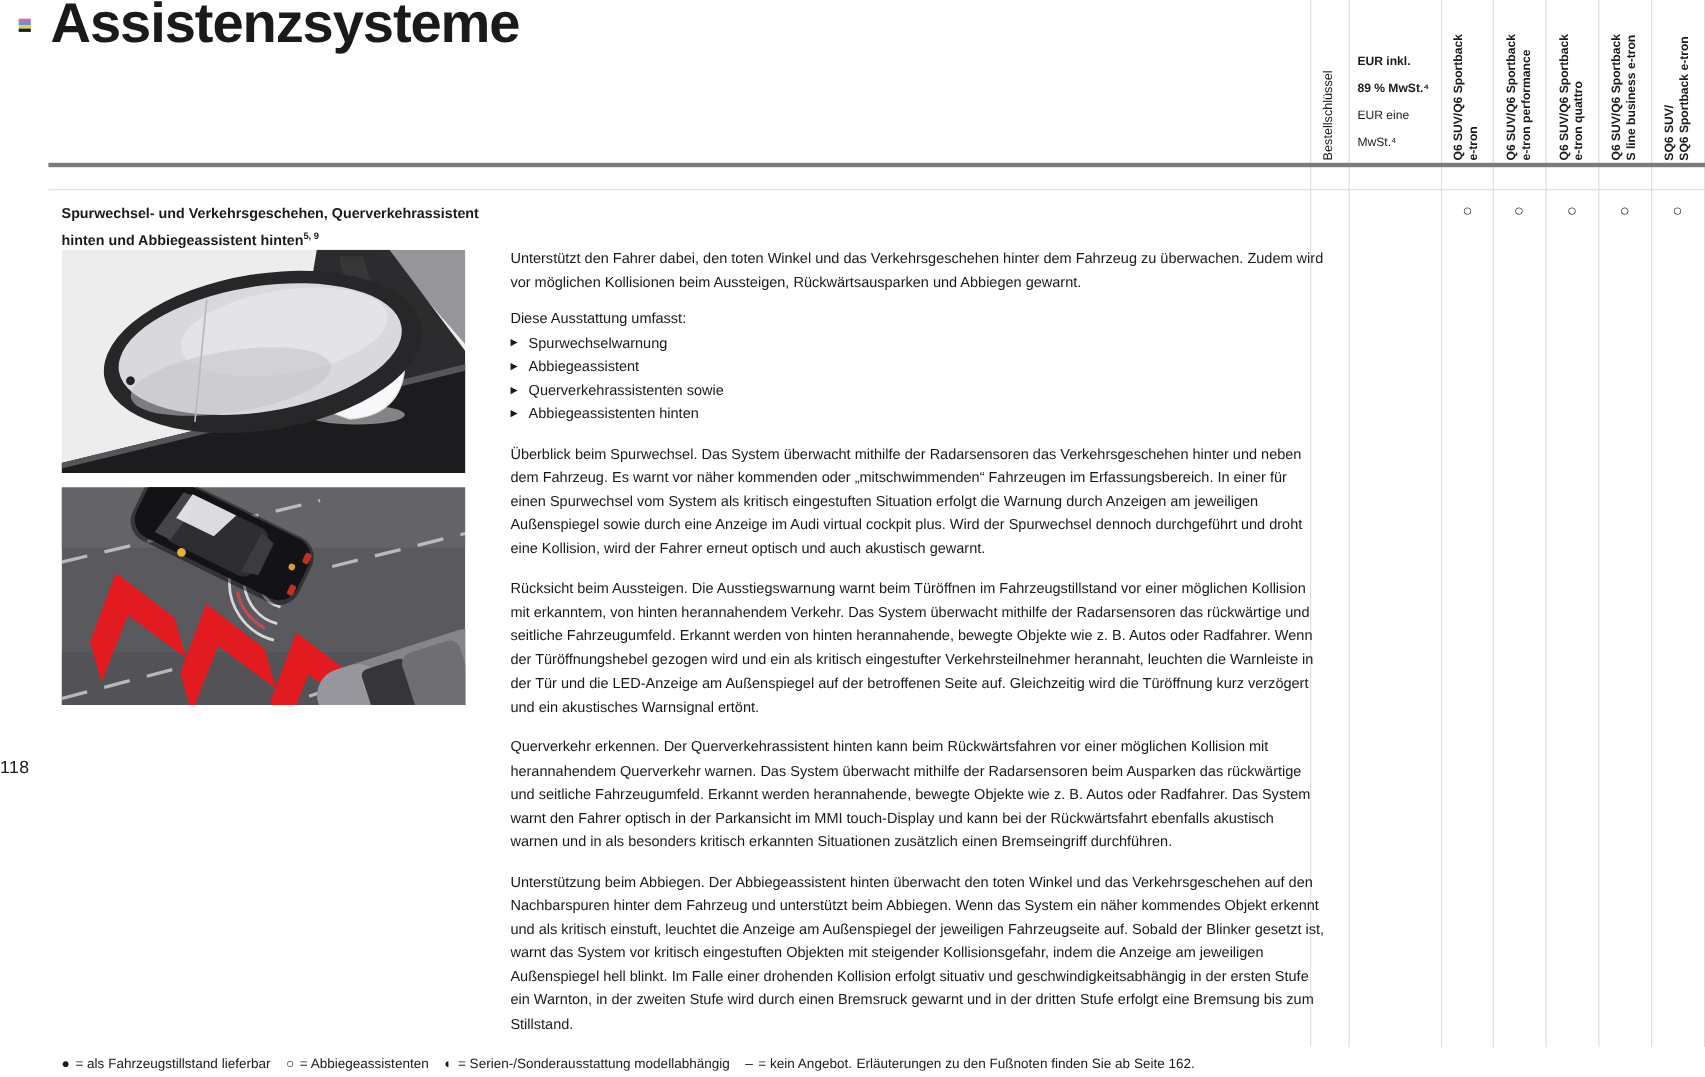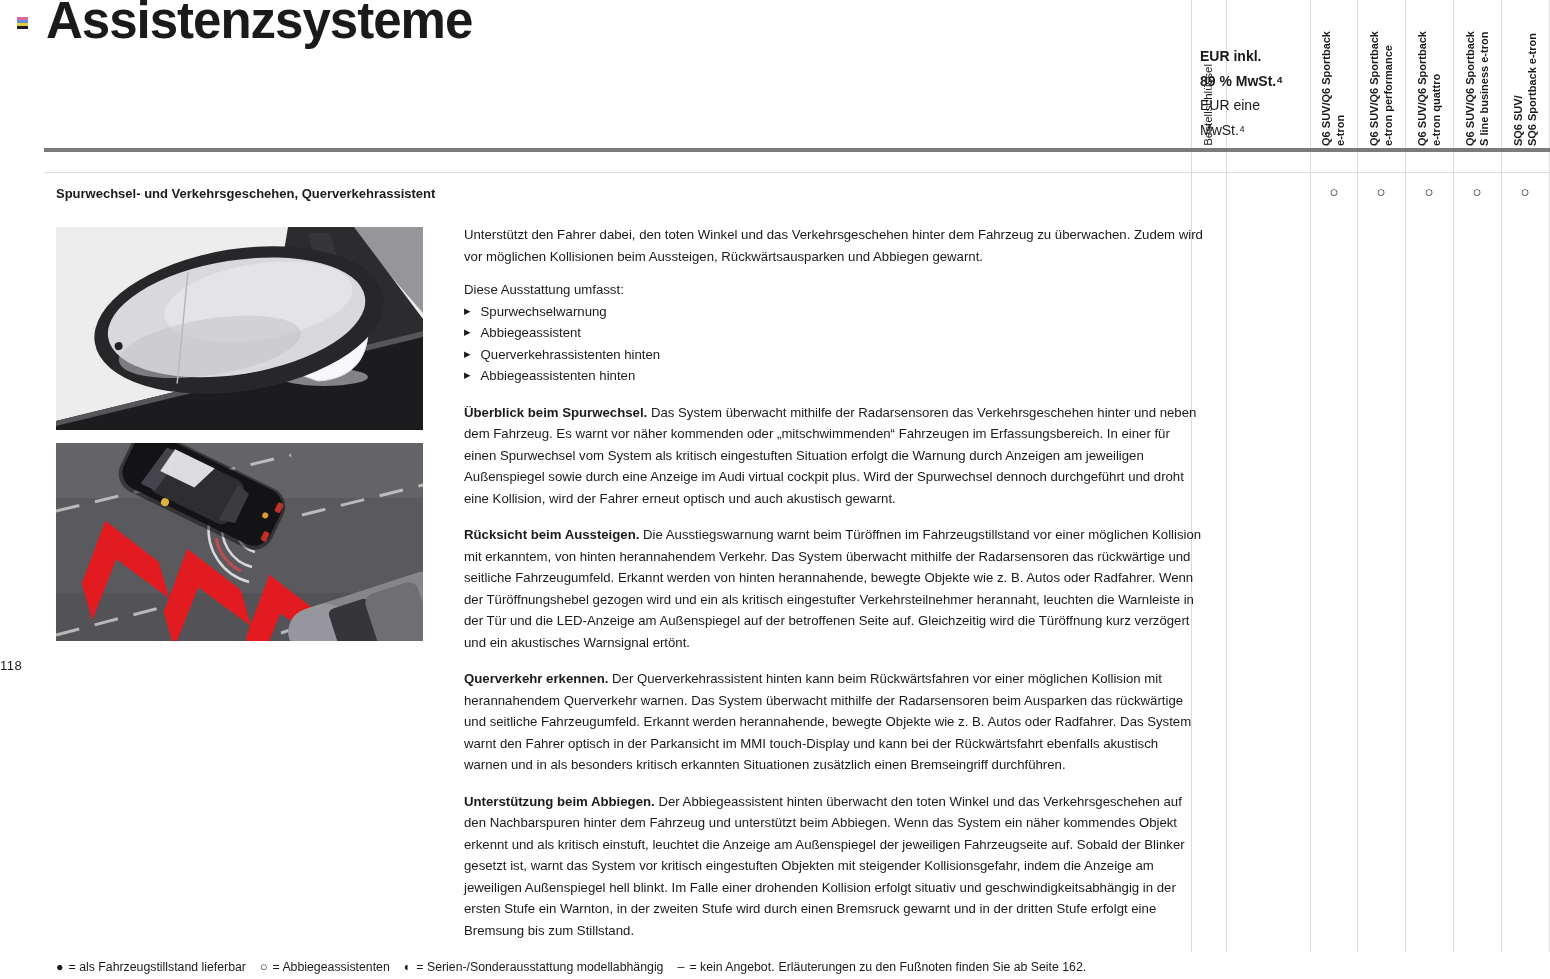--- a/index.html
+++ b/index.html
@@ -28,21 +28,21 @@
     position:absolute;top:0;height:146px;
     display:flex;align-items:flex-end;justify-content:center;
   }
   .rot{
     writing-mode:vertical-rl;transform:rotate(180deg);
     font-size:11px;font-weight:bold;line-height:13.5px;
   }
   .rot span{display:block;}
   .rot.normal{font-weight:normal;font-size:11.5px;}
   
-  .eur-cell{position:absolute;left:1200px;top:44px;font-size:14px;line-height:24.5px;}
+  .eur-cell{position:absolute;left:1234px;top:44px;font-size:11px;line-height:24.5px;}
   .eur-cell .b{font-weight:bold;}
   
   .row-title{
     position:absolute;left:56px;top:183px;
     font-size:13px;font-weight:bold;line-height:21px;white-space:nowrap;
   }
   .row-title sup{font-size:8.5px;}
   
   .avail{
     position:absolute;top:183px;width:48px;text-align:center;
@@ -55,23 +55,23 @@
   .content{
     position:absolute;left:464px;top:224px;width:740px;
     font-size:13.2px;line-height:21.5px;
   }
   .content p{margin:0;}
   .content .intro{margin-bottom:12px;}
   .content ul{list-style:none;margin:0;padding:0;}
   .content li{display:flex;gap:10px;align-items:flex-start;}
   .content li .tri{font-size:8.5px;line-height:21.5px;}
   .content .para{margin-top:15px;}
-  .content .para b{font-weight:bold;}
-  
-  .page-num{position:absolute;left:0;top:658px;font-size:13px;letter-spacing:0.5px;}
+  .content .para b{font-weight:normal;}
+  
+  .page-num{position:absolute;left:0;top:690px;font-size:16px;letter-spacing:0.5px;}
   
   .footer{
     position:absolute;left:56px;top:960px;
     font-size:12.3px;display:flex;align-items:baseline;white-space:nowrap;
   }
   .footer .leg{display:inline-flex;gap:5px;margin-right:14px;}
   .footer .leg.tight{margin-right:4px;}
   .footer .sym{font-size:12.5px;}
 </style>
 </head>
@@ -137,20 +137,21 @@
     <span>SQ6 SUV/</span>
     <span>SQ6 Sportback e-tron</span>
   </div>
 </div>
 
 <div class="rule-thick"></div>
 <div class="rule-thin"></div>
 
 <div class="row-title">
   <div>Spurwechsel- und Verkehrsgeschehen, Querverkehrassistent</div>
+  <div><span>hinten und Abbiegeassistent hinten</span><sup>5, 9</sup></div>
 </div>
 
 <span class="avail" style="left:1310px">○</span>
 <span class="avail" style="left:1357px">○</span>
 <span class="avail" style="left:1405px">○</span>
 <span class="avail" style="left:1453px">○</span>
 <span class="avail" style="left:1501px">○</span>
 
 <svg class="img1" width="367" height="203" viewBox="0 0 367 203">
   <rect width="367" height="203" fill="#ededee"></rect>
@@ -219,21 +220,21 @@
     <li>
         <span class="tri">▶</span>
         <span>Spurwechselwarnung</span>
       </li>
     <li>
         <span class="tri">▶</span>
         <span>Abbiegeassistent</span>
       </li>
     <li>
         <span class="tri">▶</span>
-        <span>Querverkehrassistenten hinten</span>
+        <span>Querverkehrassistenten sowie</span>
       </li>
     <li>
         <span class="tri">▶</span>
         <span>Abbiegeassistenten hinten</span>
       </li>
   </ul>
   <p class="para"><b>Überblick beim Spurwechsel.</b> <span>Das System überwacht mithilfe der Radarsensoren das Verkehrsgeschehen hinter und neben dem Fahrzeug. Es warnt vor näher kommenden oder „mitschwimmenden“ Fahrzeugen im Erfassungsbereich. In einer für einen Spurwechsel vom System als kritisch eingestuften Situation erfolgt die Warnung durch Anzeigen am jeweiligen Außenspiegel sowie durch eine Anzeige im Audi virtual cockpit plus. Wird der Spurwechsel dennoch durchgeführt und droht eine Kollision, wird der Fahrer erneut optisch und auch akustisch gewarnt.</span></p>
   <p class="para"><b>Rücksicht beim Aussteigen.</b> <span>Die Ausstiegswarnung warnt beim Türöffnen im Fahrzeugstillstand vor einer möglichen Kollision mit erkanntem, von hinten herannahendem Verkehr. Das System überwacht mithilfe der Radarsensoren das rückwärtige und seitliche Fahrzeugumfeld. Erkannt werden von hinten herannahende, bewegte Objekte wie z. B. Autos oder Radfahrer. Wenn der Türöffnungshebel gezogen wird und ein als kritisch eingestufter Verkehrsteilnehmer herannaht, leuchten die Warnleiste in der Tür und die LED-Anzeige am Außenspiegel auf der betroffenen Seite auf. Gleichzeitig wird die Türöffnung kurz verzögert und ein akustisches Warnsignal ertönt.</span></p>
   <p class="para"><b>Querverkehr erkennen.</b> <span>Der Querverkehrassistent hinten kann beim Rückwärtsfahren vor einer möglichen Kollision mit herannahendem Querverkehr warnen. Das System überwacht mithilfe der Radarsensoren beim Ausparken das rückwärtige und seitliche Fahrzeugumfeld. Erkannt werden herannahende, bewegte Objekte wie z. B. Autos oder Radfahrer. Das System warnt den Fahrer optisch in der Parkansicht im MMI touch-Display und kann bei der Rückwärtsfahrt ebenfalls akustisch warnen und in als besonders kritisch erkannten Situationen zusätzlich einen Bremseingriff durchführen.</span></p>
   <p class="para"><b>Unterstützung beim Abbiegen.</b> <span>Der Abbiegeassistent hinten überwacht den toten Winkel und das Verkehrsgeschehen auf den Nachbarspuren hinter dem Fahrzeug und unterstützt beim Abbiegen. Wenn das System ein näher kommendes Objekt erkennt und als kritisch einstuft, leuchtet die Anzeige am Außenspiegel der jeweiligen Fahrzeugseite auf. Sobald der Blinker gesetzt ist, warnt das System vor kritisch eingestuften Objekten mit steigender Kollisionsgefahr, indem die Anzeige am jeweiligen Außenspiegel hell blinkt. Im Falle einer drohenden Kollision erfolgt situativ und geschwindigkeitsabhängig in der ersten Stufe ein Warnton, in der zweiten Stufe wird durch einen Bremsruck gewarnt und in der dritten Stufe erfolgt eine Bremsung bis zum Stillstand.</span></p>

